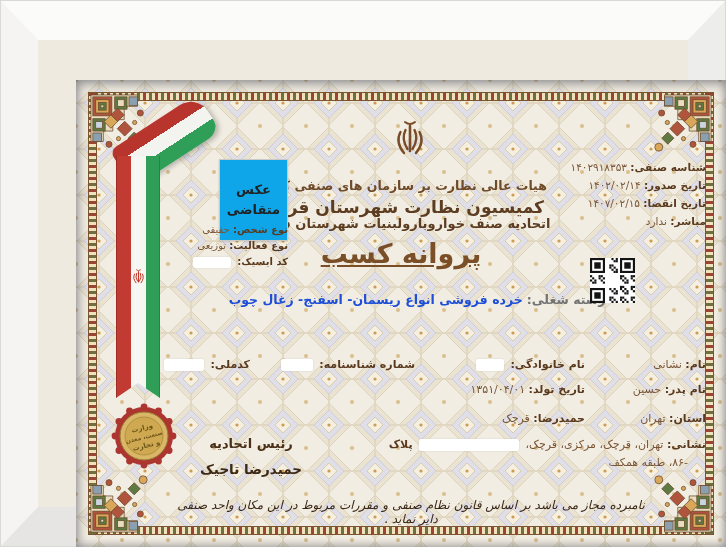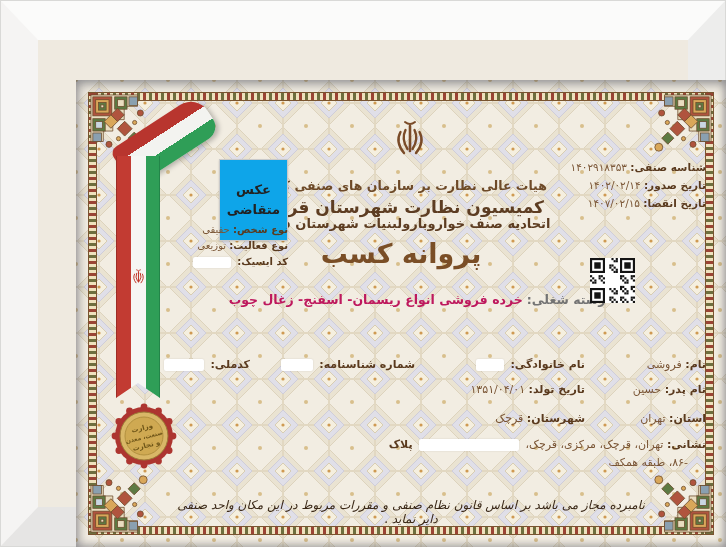--- a/index.html
+++ b/index.html
@@ -58,24 +58,24 @@
     position:absolute;right:438px;top:59px;width:63px;height:76px;z-index:6;
     background:#0ea5e9;border:1px solid #c9c9c9;box-shadow:0 1px 2px rgba(0,0,0,.15);
     display:flex;align-items:center;justify-content:center;text-align:center;
     font-size:13px;font-weight:bold;color:#222;line-height:1.55;padding:2px;margin-top:20px;
   }
   .applicant-meta{position:absolute;right:438px;top:142px;z-index:6;font-size:10px;line-height:16px;text-align:right;white-space:nowrap;}
   .applicant-meta .lbl{font-weight:bold;color:#5a3a1e;}
   .applicant-meta .val{color:#7a5535;}
   
   .title{position:absolute;left:0;right:0;top:158px;text-align:center;z-index:5;
-    font-size:27px;font-weight:bold;color:#7a4e26;letter-spacing:1px;}
+    font-size:27px;font-weight:bold;color:#7a4e26;letter-spacing:1px;text-decoration:underline;}
   .job{position:absolute;left:0;right:0;top:212px;text-align:center;z-index:5;font-size:12.5px;}
   .job .lbl{font-weight:bold;color:#737373;}
-  .job .val{font-weight:bold;color:#be185d;margin-left:32px;}
+  .job .val{font-weight:bold;color:#1d4ed8;margin-left:32px;}
   .qr{position:absolute;left:514px;top:178px;width:45px;height:45px;z-index:6;background:#fff;}
   
   .fold{
     position:absolute;left:54px;top:60px;width:104px;height:44px;z-index:4;
     background:linear-gradient(to bottom,#b8352e 0 32%,#f3f3f0 32% 66%,#2f9e57 66% 100%);
     border-radius:8px 20px 14px 6px;
     transform:rotate(-33deg);transform-origin:8px 40px;
     box-shadow:2px 3px 5px rgba(0,0,0,.25);
   }
   .ribbon{
@@ -203,20 +203,24 @@
         <span class="lbl">شناسه صنفی:</span>
         <span class="val">۱۴۰۲۹۱۸۳۵۳</span>
       </div>
       <div>
         <span class="lbl">تاریخ صدور:</span>
         <span class="val">۱۴۰۲/۰۲/۱۴</span>
       </div>
       <div>
         <span class="lbl">تاریخ انقضا:</span>
         <span class="val">۱۴۰۷/۰۲/۱۵</span>
+      </div>
+      <div>
+        <span class="lbl">مباشر:</span>
+        <span class="val">ندارد</span>
       </div>
     </div>
 
     <div class="photo-box">عکس متقاضی</div>
     <div class="applicant-meta">
       <div>
         <span class="lbl">نوع شخص:</span>
         <span class="val">حقیقی</span>
       </div>
       <div>
@@ -343,21 +347,21 @@
         <rect x="40" y="36" width="2" height="2" fill="#141414"></rect>
         <rect x="40" y="40" width="2" height="2" fill="#141414"></rect>
       </svg>
     <div class="job">
       <span class="lbl">رسته شغلی:</span>
       <span class="val">خرده فروشی انواع ریسمان- اسفنج- زغال چوب</span>
     </div>
 
     <div class="f r-row1 f-name">
       <span class="lbl">نام:</span>
-      <span class="val">فروشی</span>
+      <span class="val">نشانی</span>
     </div>
     <div class="f r-row1 f-surname">
       <span class="lbl">نام خانوادگی:</span>
       <span class="redact" style="width:28px;height:12px;"></span>
     </div>
     <div class="f r-row1 f-idcert">
       <span class="lbl">شماره شناسنامه:</span>
       <span class="redact" style="width:32px;height:12px;"></span>
     </div>
     <div class="f r-row1 f-natid">
@@ -372,30 +376,34 @@
     <div class="f r-row2 f-birth">
       <span class="lbl">تاریخ تولد:</span>
       <span class="val">۱۳۵۱/۰۴/۰۱</span>
     </div>
 
     <div class="f r-row3 f-province">
       <span class="lbl">استان:</span>
       <span class="val">تهران</span>
     </div>
     <div class="f r-row3 f-county">
-      <span class="lbl">شهرستان:</span>
+      <span class="lbl">حمیدرضا:</span>
       <span class="val">قرچک</span>
     </div>
 
     <div class="f f-address">
       <span class="lbl">نشانی:</span>
       <span class="val">تهران، قرچک، مرکزی، قرچک،</span>
       <span class="redact" style="width:100px;height:12px;"></span>
       <span class="lbl">پلاک</span>
     </div>
     <div class="f f-address2">-۸۶، طبقه همکف</div>
 
+    <div class="sig">
+      <div class="sig-role">رئیس اتحادیه</div>
+      <div class="sig-name">حمیدرضا تاجیک</div>
+    </div>
 
     <div class="footer-note">نامبرده مجاز می باشد بر اساس قانون نظام صنفی و مقررات مربوط در این مکان واحد صنفی دایر نماید .</div>
 
     <div class="vignette"></div>
   </div>
 </div>
 
 </body></html>

